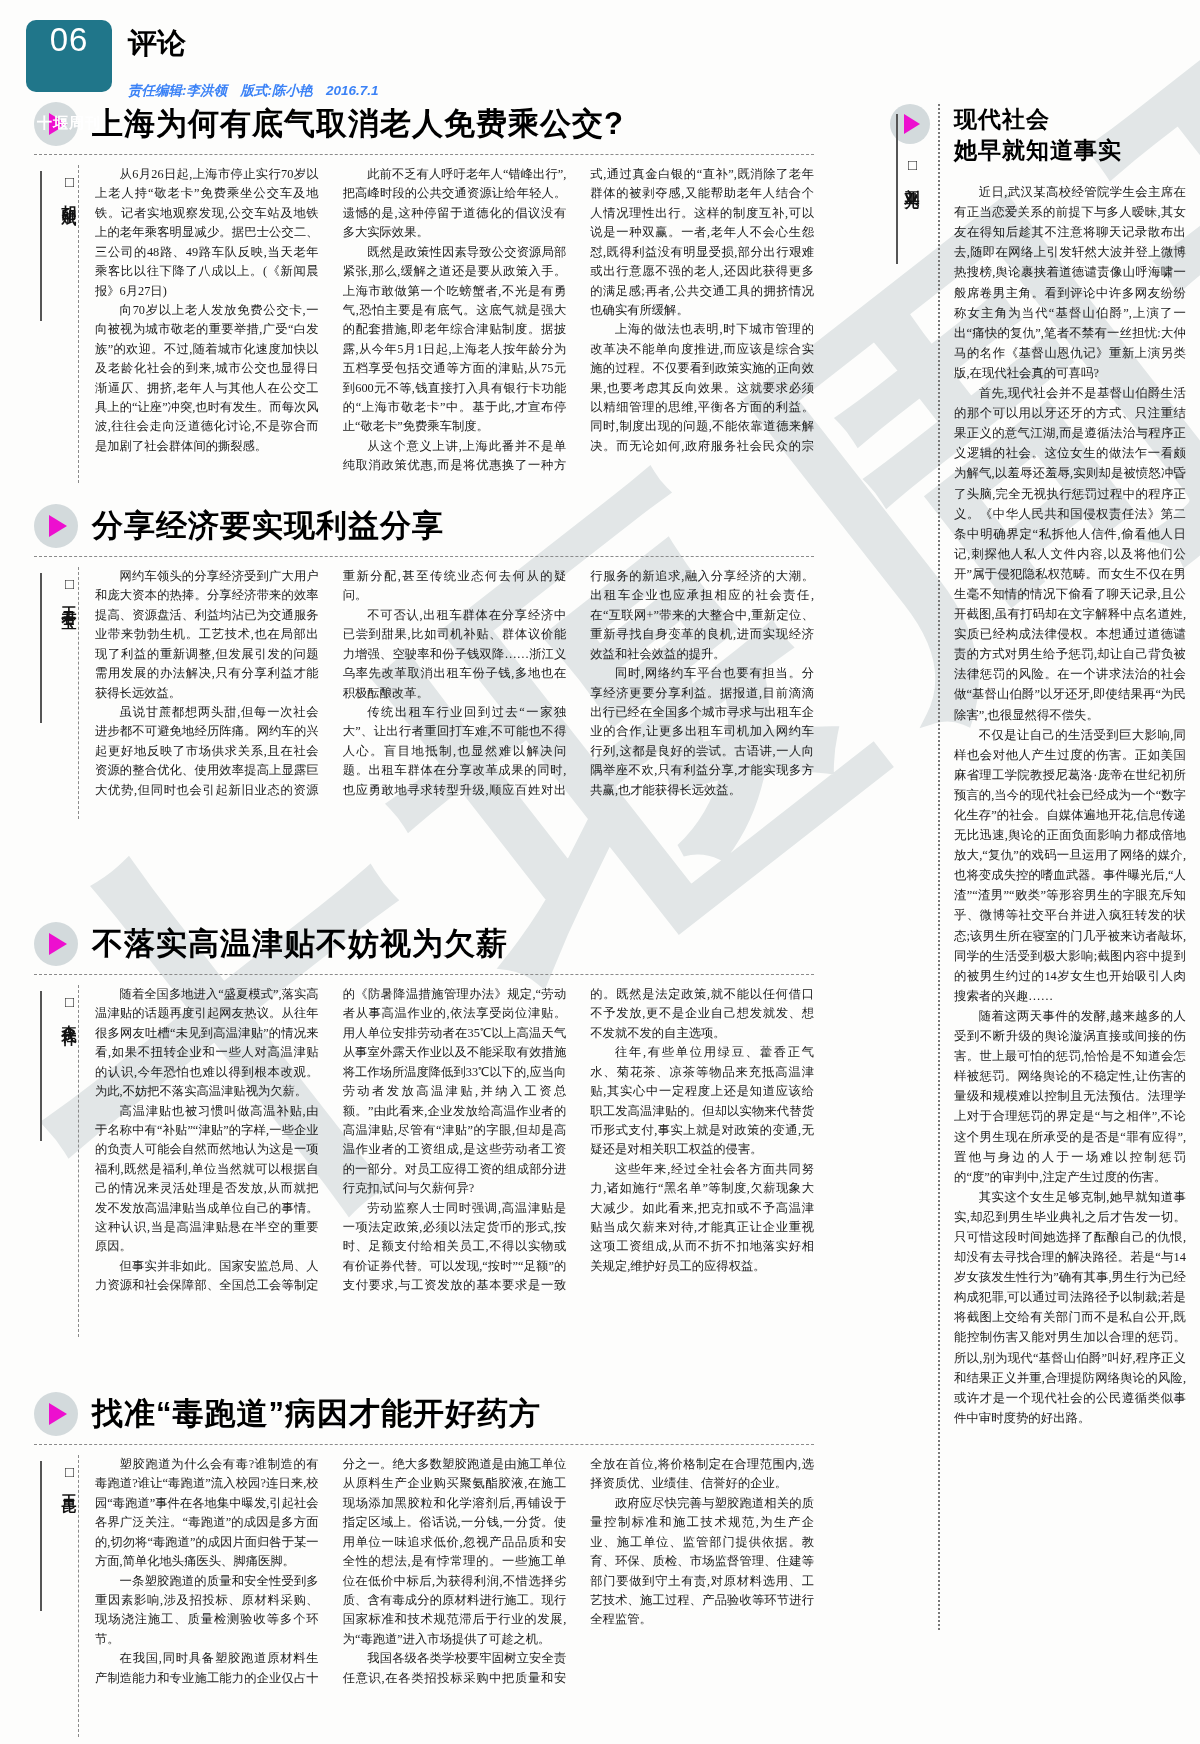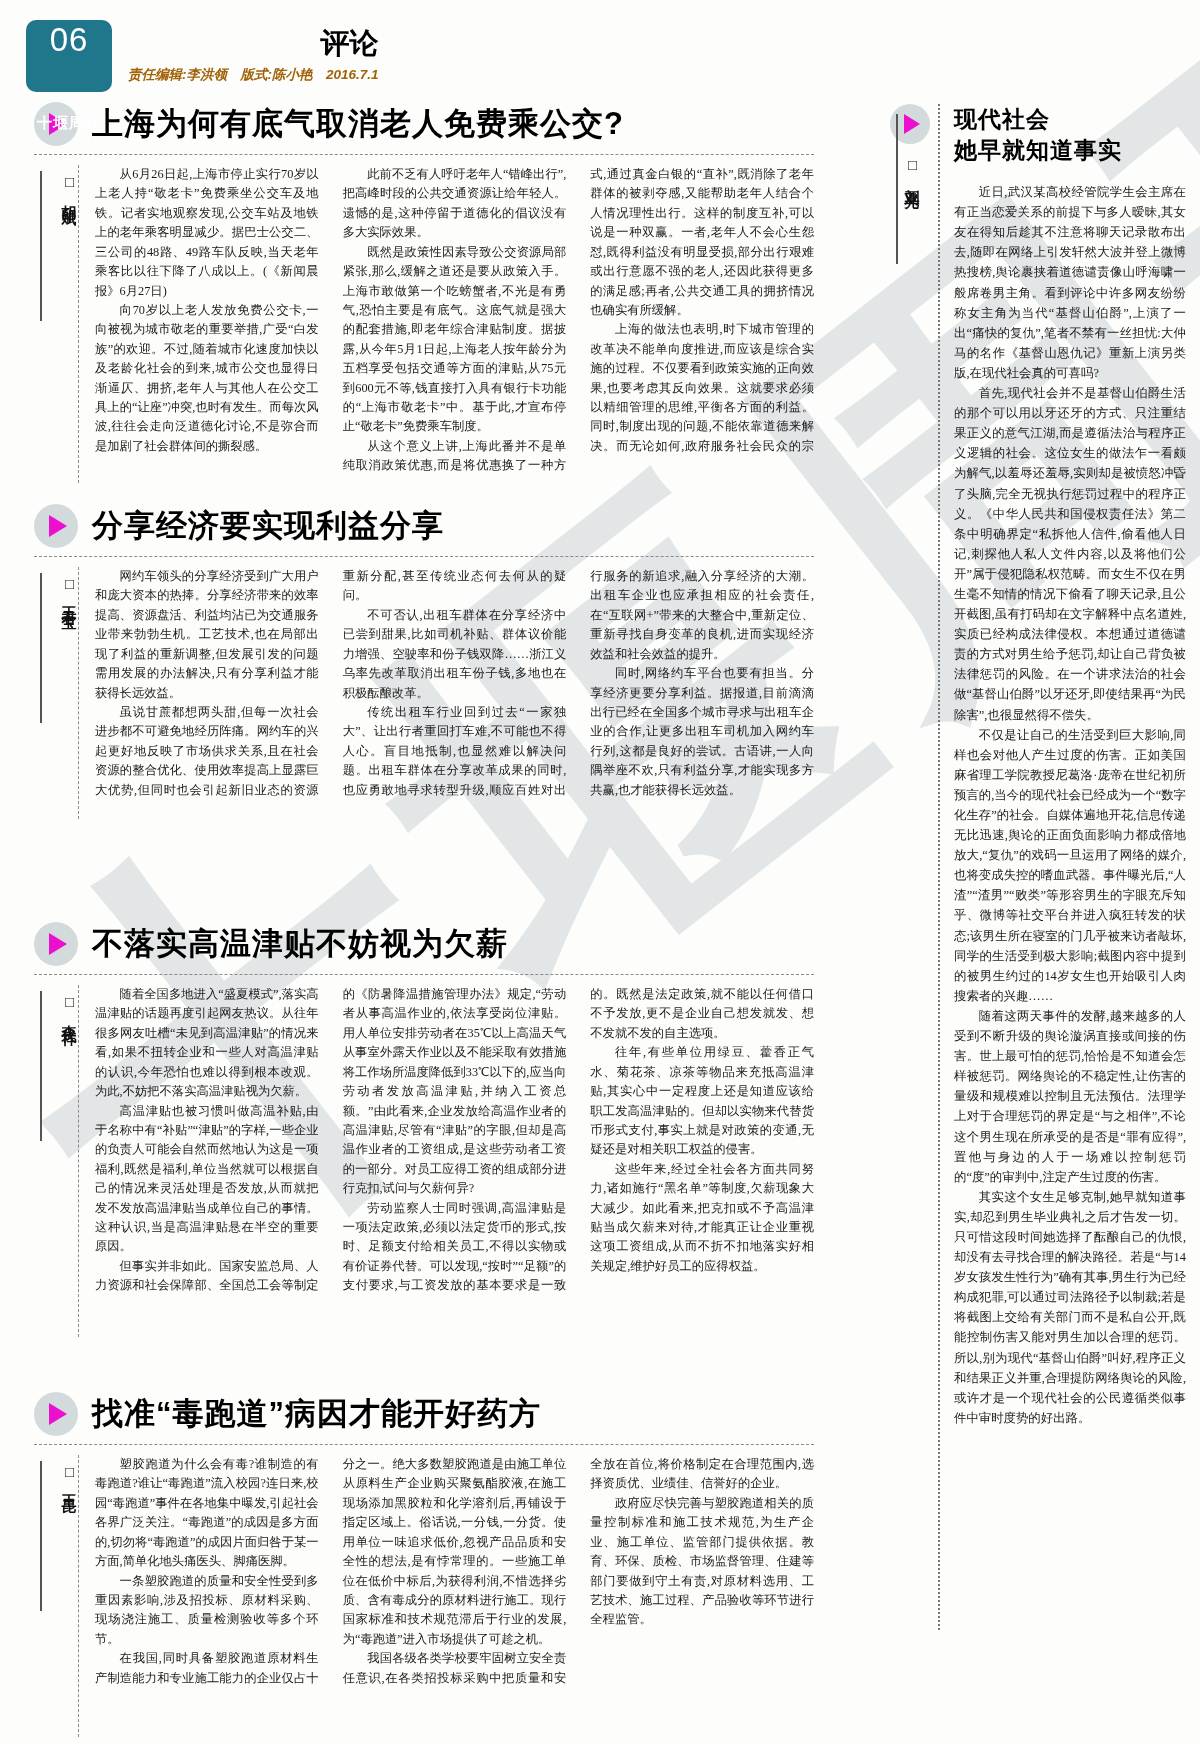--- a/index.html
+++ b/index.html
@@ -27,23 +27,23 @@
   
   .hdr{position:absolute;left:26px;top:20px;width:1150px;height:78px;z-index:2;display:flex;}
   .badge{
     width:86px;height:72px;background:var(--teal);border-radius:10px;
     display:flex;flex-direction:column;align-items:center;justify-content:flex-start;
     color:#fff;font-family:"Liberation Sans", sans-serif;gap:24px;
   }
   .badge-num{font-size:33px;line-height:40px;font-weight:400;letter-spacing:1px;}
   .badge-divider{width:78px;height:1px;background:#fff;margin:1px 0 2px;}
   .badge-name{font-size:15px;font-weight:700;letter-spacing:1px;line-height:24px;}
-  .hdr-right{margin-left:16px;padding-top:6px;text-align:right;}
+  .hdr-right{margin-left:16px;padding-top:6px;}
   .section-title{font-family:"Liberation Sans", sans-serif;font-size:29px;font-weight:700;line-height:34px;color:#000;}
-  .editor-line{margin-top:6px;font-family:"Liberation Sans", sans-serif;font-style:italic;font-weight:700;font-size:13.5px;color:#a16207;}
+  .editor-line{margin-top:22px;font-family:"Liberation Sans", sans-serif;font-style:italic;font-weight:700;font-size:13.5px;color:#3b82f6;}
   
   .article{position:absolute;left:34px;width:780px;z-index:1;}
   .headline-row{display:flex;align-items:center;gap:14px;height:52px;}
   .tri-badge{
     width:44px;height:44px;border-radius:50%;background:#d3dadc;
     display:flex;align-items:center;justify-content:center;flex:0 0 auto;
   }
   .tri{
     width:0;height:0;border-top:11px solid transparent;border-bottom:11px solid transparent;
     border-left:18px solid var(--magenta);margin-left:4px;

